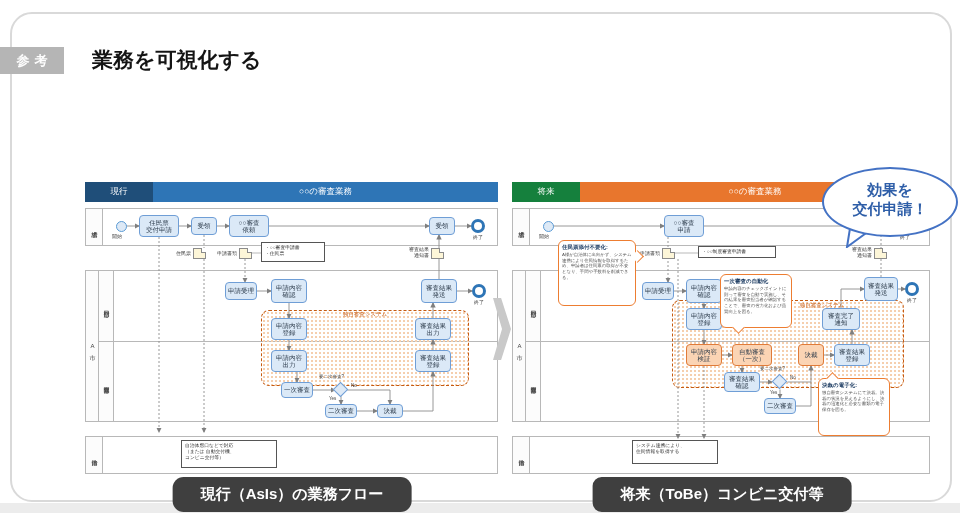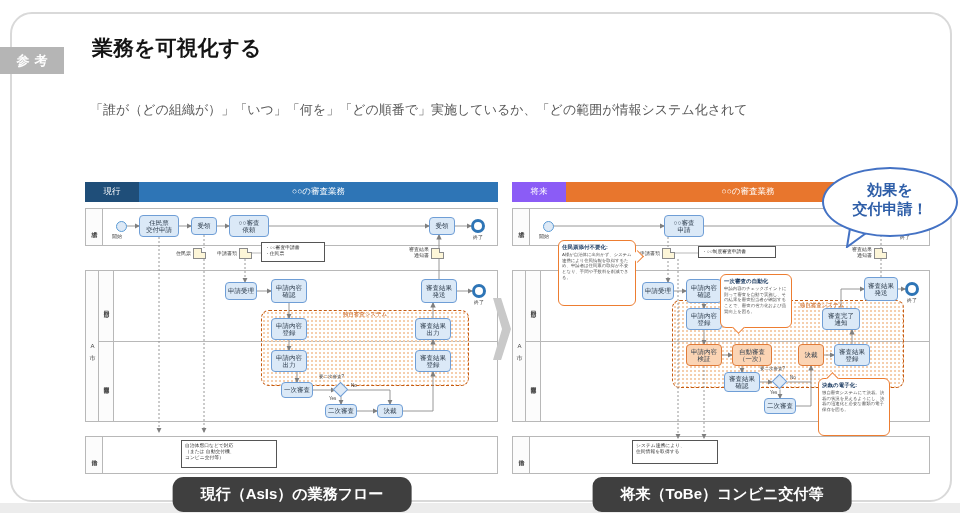--- a/index.html
+++ b/index.html
@@ -4,27 +4,27 @@
 <style>
   html,body{margin:0;padding:0;}
   body{width:960px;height:513px;position:relative;background:#ffffff;
        font-family:"Liberation Sans","DejaVu Sans",sans-serif;overflow:hidden;}
   .card{position:absolute;left:10px;top:12px;width:938px;height:486px;
         background:#fff;border:2px solid #d9d9d9;border-radius:22px;}
   .bottom-strip{position:absolute;left:0;top:503px;width:960px;height:10px;background:#ececec;}
   .badge{position:absolute;left:0;top:47px;width:64px;height:27px;background:#b5b5b5;
          color:#fdfdfd;font-weight:bold;font-size:13px;display:flex;align-items:center;
          justify-content:center;letter-spacing:5px;padding-left:5px;box-sizing:border-box;z-index:3;}
-  .title{position:absolute;left:92px;top:34px;font-size:21px;font-weight:bold;color:#141414;z-index:3;}
+  .title{position:absolute;left:92px;top:46px;font-size:21px;font-weight:bold;color:#141414;z-index:3;}
   .para{position:absolute;left:90px;top:99px;width:820px;font-size:13px;color:#595959;
         line-height:22px;z-index:3;}
   
   .dg{position:absolute;width:415px;height:300px;z-index:2;}
   .dg-header{position:absolute;left:0;top:0;width:413px;height:20px;display:flex;}
-  .dg-tag{width:54px;display:flex;align-items:center;justify-content:center;
+  .dg-tag{width:68px;display:flex;align-items:center;justify-content:center;
           color:#fff;font-size:8.5px;}
   .dg-title{flex:1;display:flex;align-items:center;justify-content:center;color:#fff;font-size:8.5px;}
   .lane{position:absolute;border:1px solid #b8b8b8;background:#fff;display:flex;box-sizing:border-box;}
   .lane-label{border-right:1px solid #b8b8b8;display:flex;align-items:center;justify-content:center;
               writing-mode:vertical-rl;text-orientation:upright;font-size:6px;color:#404040;
               background:#fcfcfc;flex:0 0 auto;}
   .lane-body{flex:1;}
   .sublanes{flex:1;display:flex;flex-direction:column;}
   .subrow{display:flex;box-sizing:border-box;}
   .subrow + .subrow{border-top:1px solid #b8b8b8;}
@@ -69,21 +69,20 @@
 </style>
 </head>
 <body>
 
 <div class="card"></div>
 <div class="bottom-strip"></div>
 
 <div class="badge">参考</div>
 <div class="title">業務を可視化する</div>
 <div class="para">
-  <div>「誰が（どの組織が）」「いつ」「何を」「どの順番で」実施しているか、「どの範囲が情報システム化されて</div>
 </div>
 
 <div class="dg" style="left:85px;top:182px;">
   <div class="dg-header">
     <div class="dg-tag" style="background:#1f4e79;">現行</div>
     <div class="dg-title" style="background:#2e75b6;">○○の審査業務</div>
   </div>
 
   <div class="lane" style="left:0;top:26px;width:413px;height:38px;">
     <div class="lane-label" style="width:16px;">請求者</div>
@@ -189,21 +188,21 @@
 
   <div class="note" style="left:96px;top:258px;width:96px;height:28px;">自治体窓口などで対応
 （または 自動交付機、
 コンビニ交付等）</div>
 </div>
 
 <div class="chevron"></div>
 
 <div class="dg" style="left:512px;top:182px;width:420px;">
   <div class="dg-header" style="width:418px;">
-    <div class="dg-tag" style="background:#8b5cf6;">将来</div>
+    <div class="dg-tag" style="background:#15803d;">将来</div>
     <div class="dg-title" style="background:#e8762d;">○○の審査業務</div>
   </div>
 
   <div class="lane" style="left:0;top:26px;width:418px;height:38px;">
     <div class="lane-label" style="width:16px;">請求者</div>
     <div class="lane-body"></div>
   </div>
   <div class="lane" style="left:0;top:88px;width:418px;height:152px;">
     <div class="lane-label" style="width:12px;">A市</div>
     <div class="sublanes">

